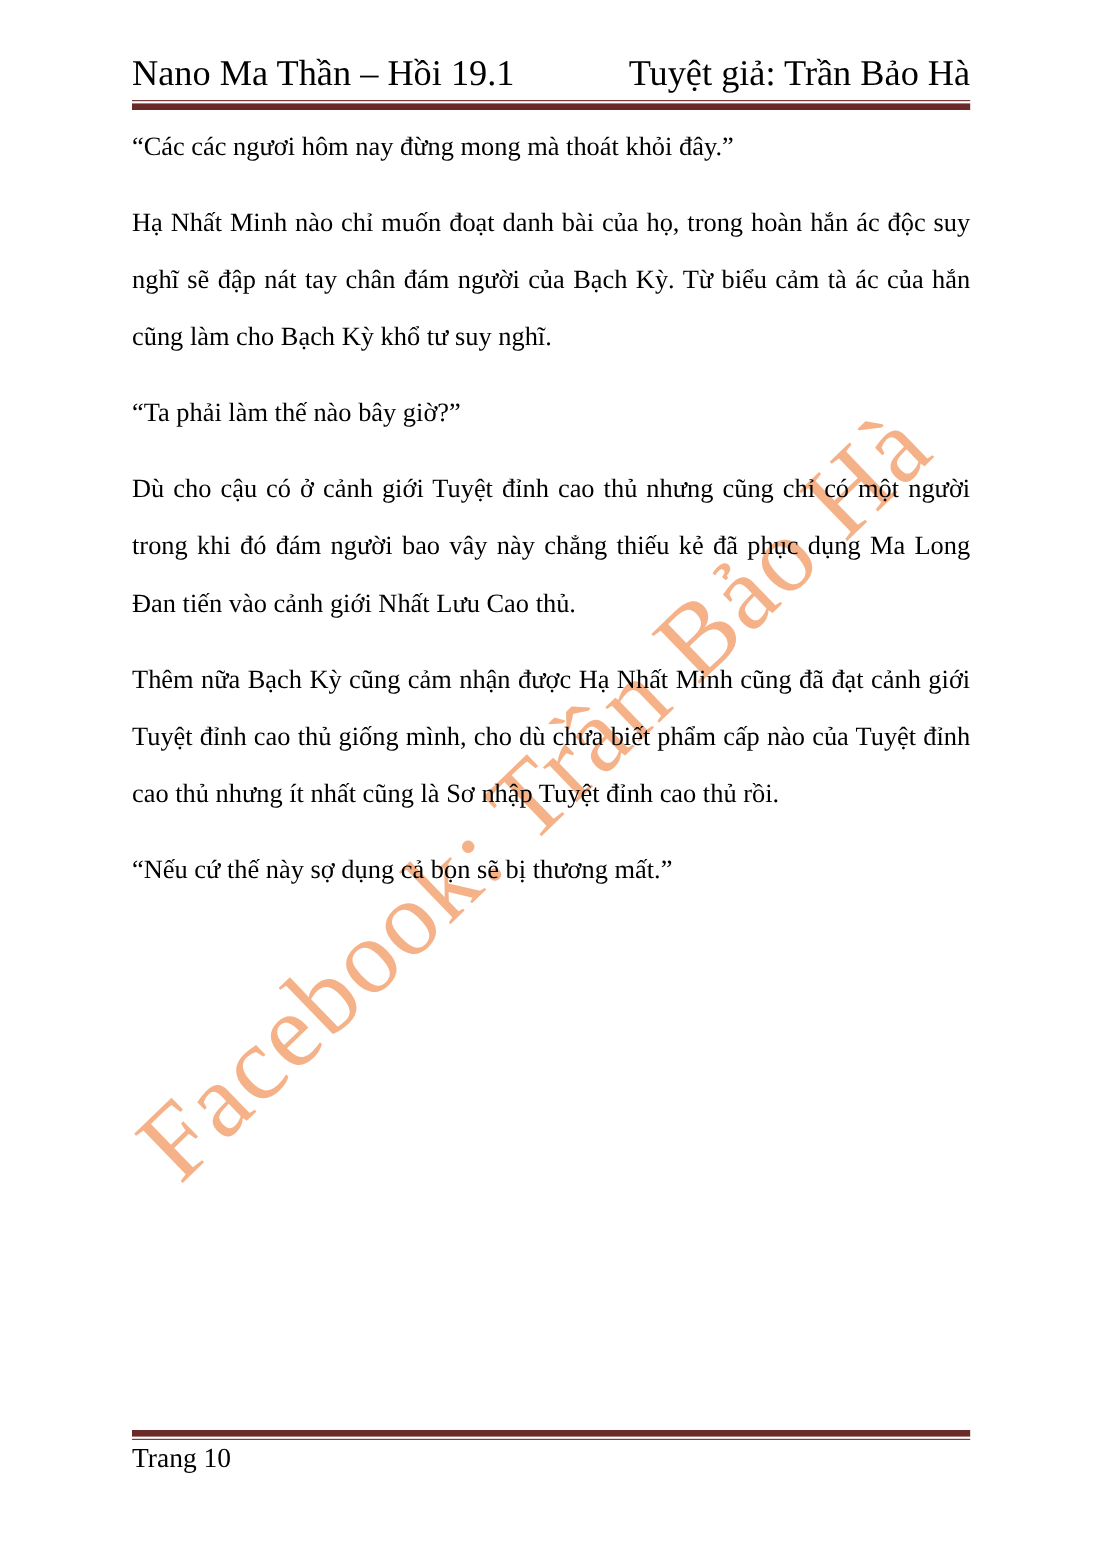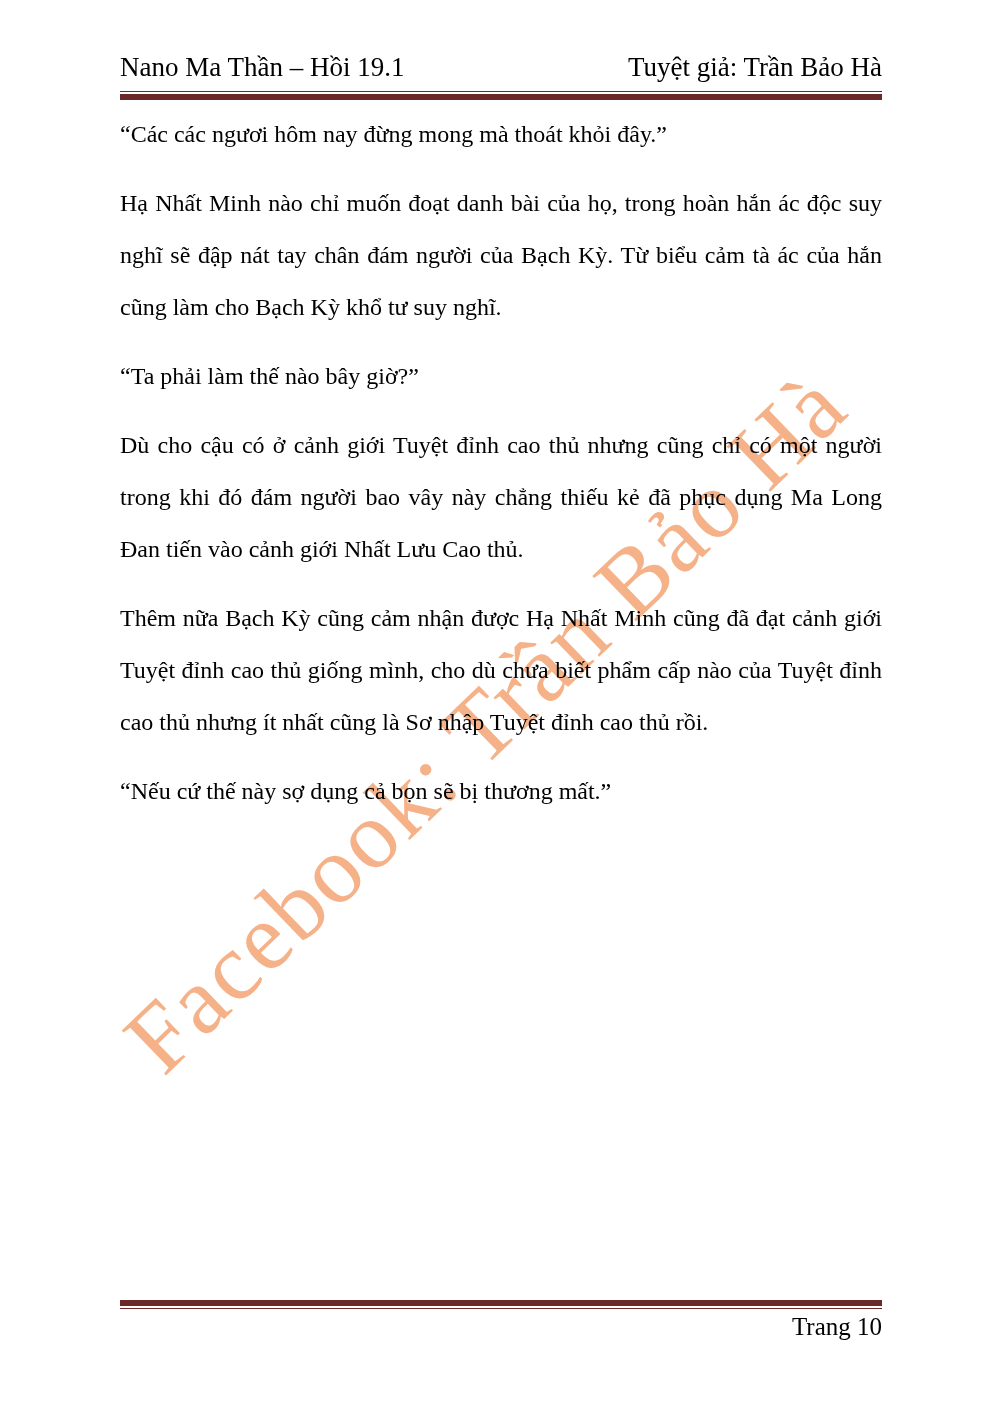--- a/index.html
+++ b/index.html
@@ -25,21 +25,21 @@
     letter-spacing: 2px;
   }
   .layer { position: relative; z-index: 1; }
   .header {
     position: absolute;
     left: 120px;
     right: 118px;
     top: 50px;
     display: flex;
     justify-content: space-between;
-    font-size: 27px;
+    font-size: 33px;
     line-height: 34px;
   }
   .rule { position: absolute; left: 120px; right: 118px; }
   .rule-header { top: 91px; }
   .rule-footer { top: 1300px; }
   .rule .thin-bar  { height: 1px; }
   .rule .thick-bar { height: 6px; }
   .rule .gap { height: 2px; }
   .body-text {
     position: absolute;
@@ -51,21 +51,21 @@
     margin: 0 0 17px 0;
     font-size: 24px;
     line-height: 52px;
     text-align: justify;
   }
   .footer {
     position: absolute;
     left: 120px;
     right: 118px;
     top: 1311px;
-    text-align: right;
+    text-align: left;
     font-size: 25px;
     line-height: 32px;
   }
 </style>
 </head>
 <body>
 
 <div class="page">
 
   <div class="watermark" style="color: rgb(245, 178, 136);">Facebook: Trần Bảo Hà</div>

